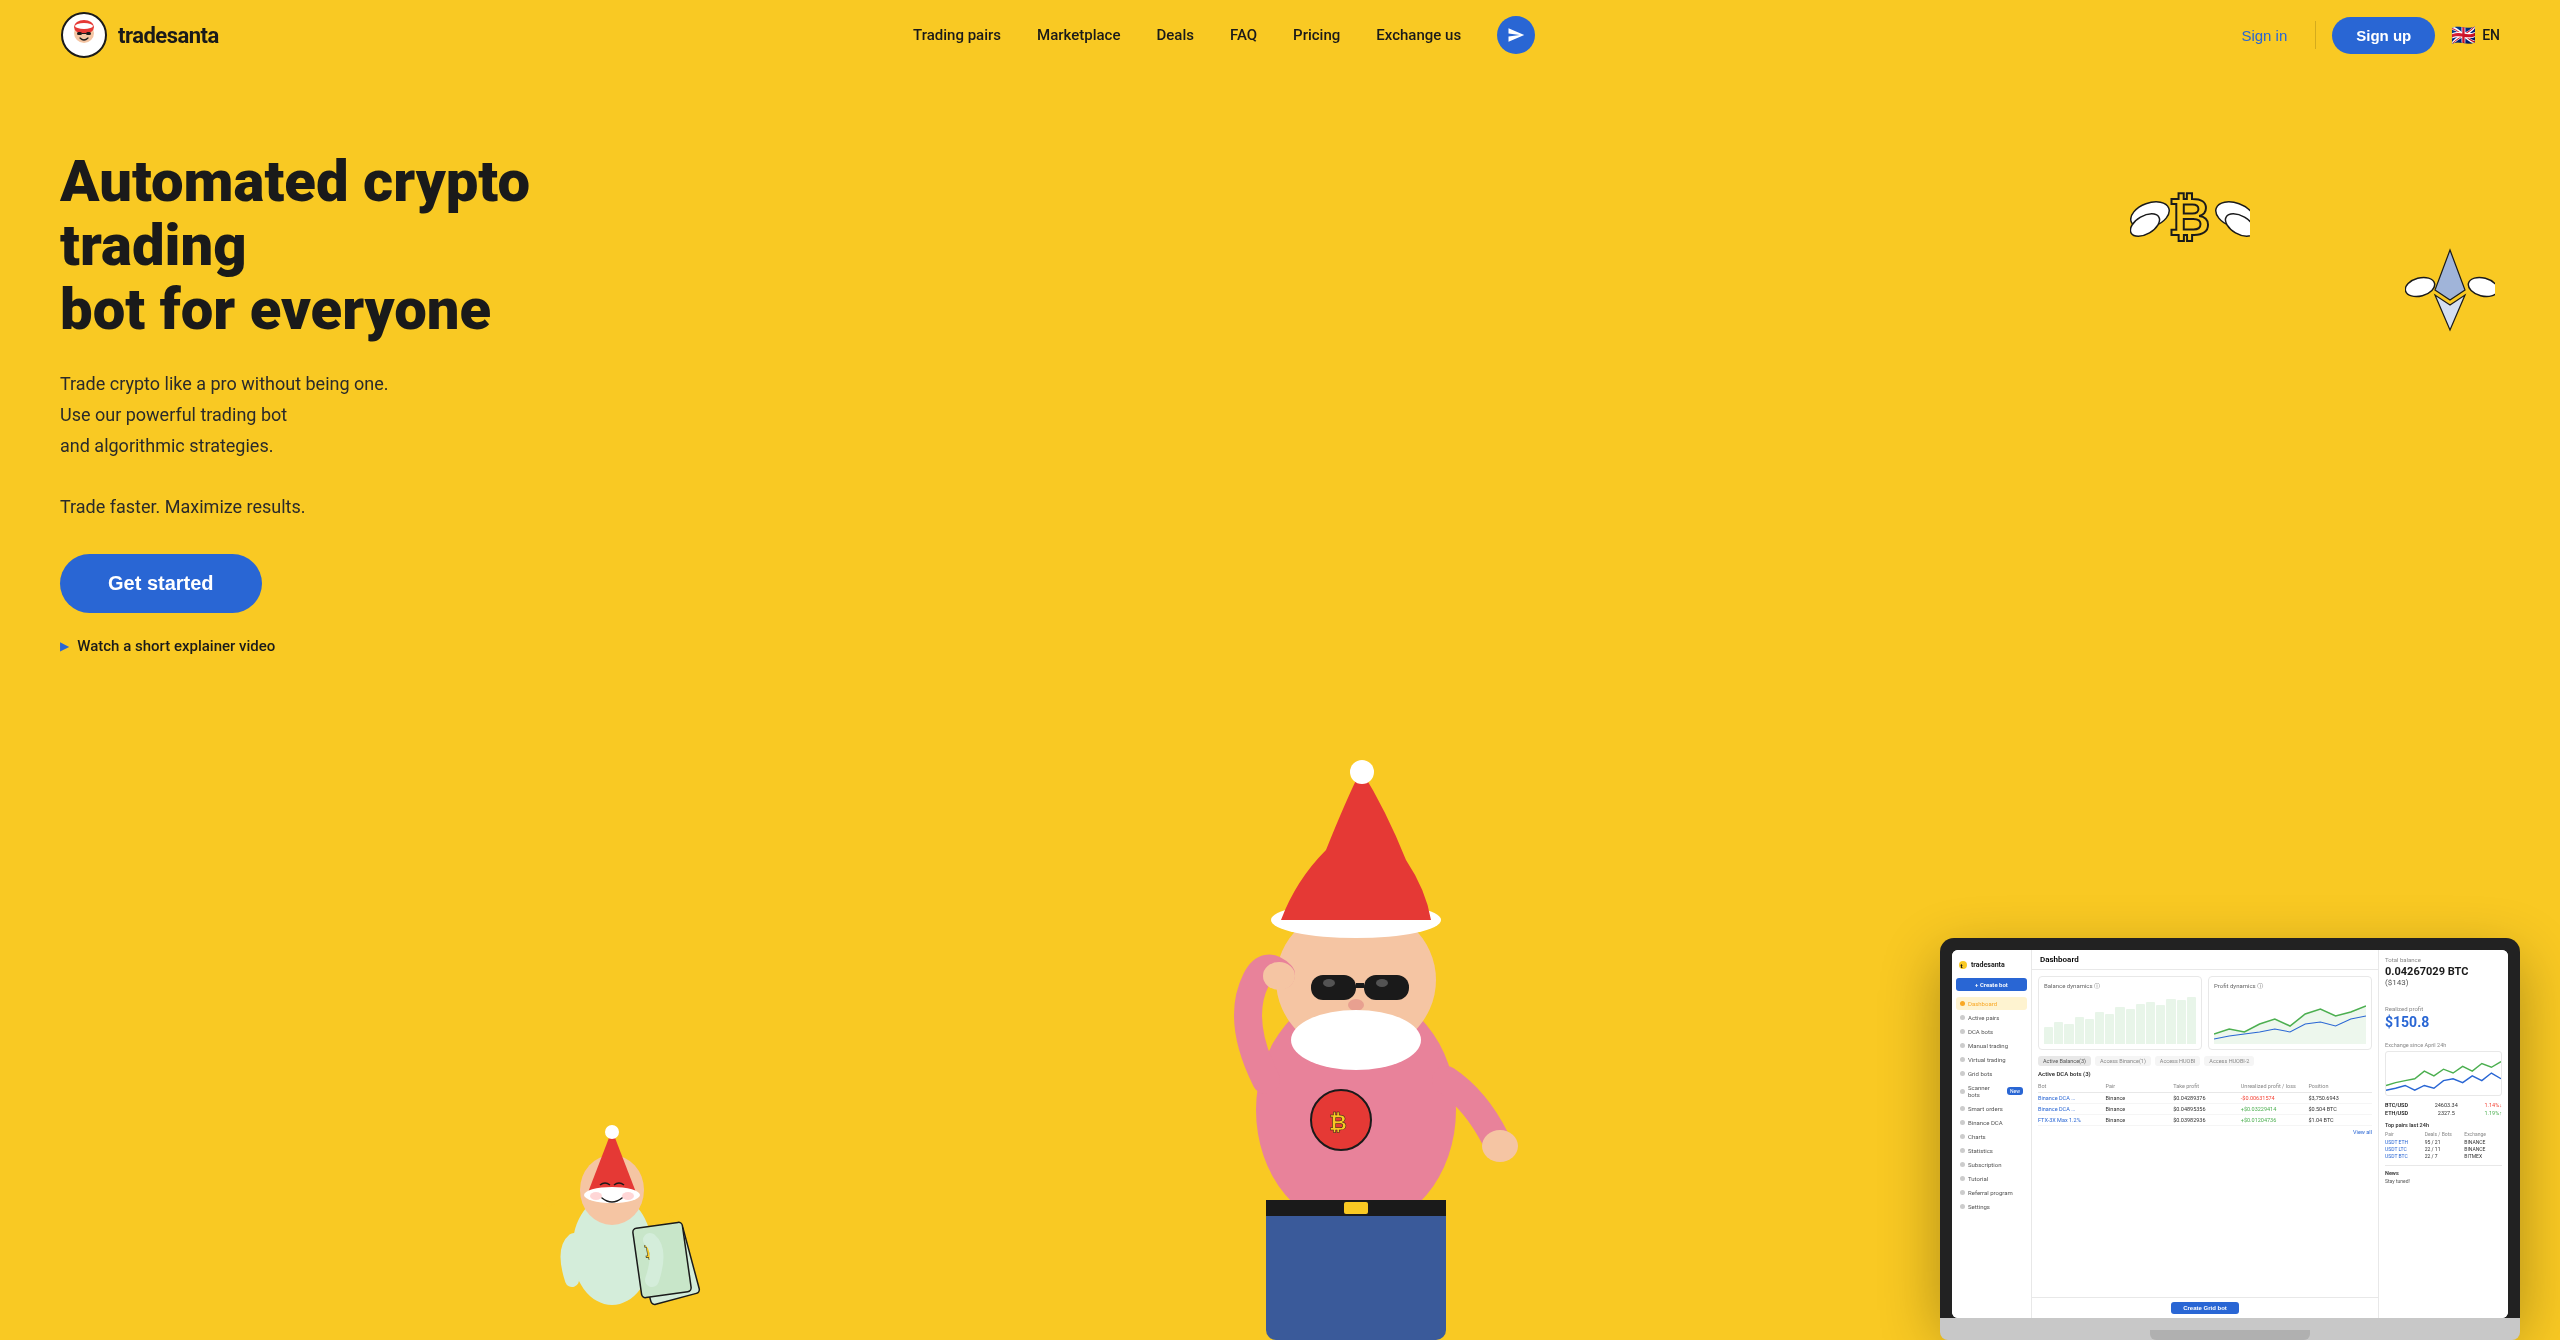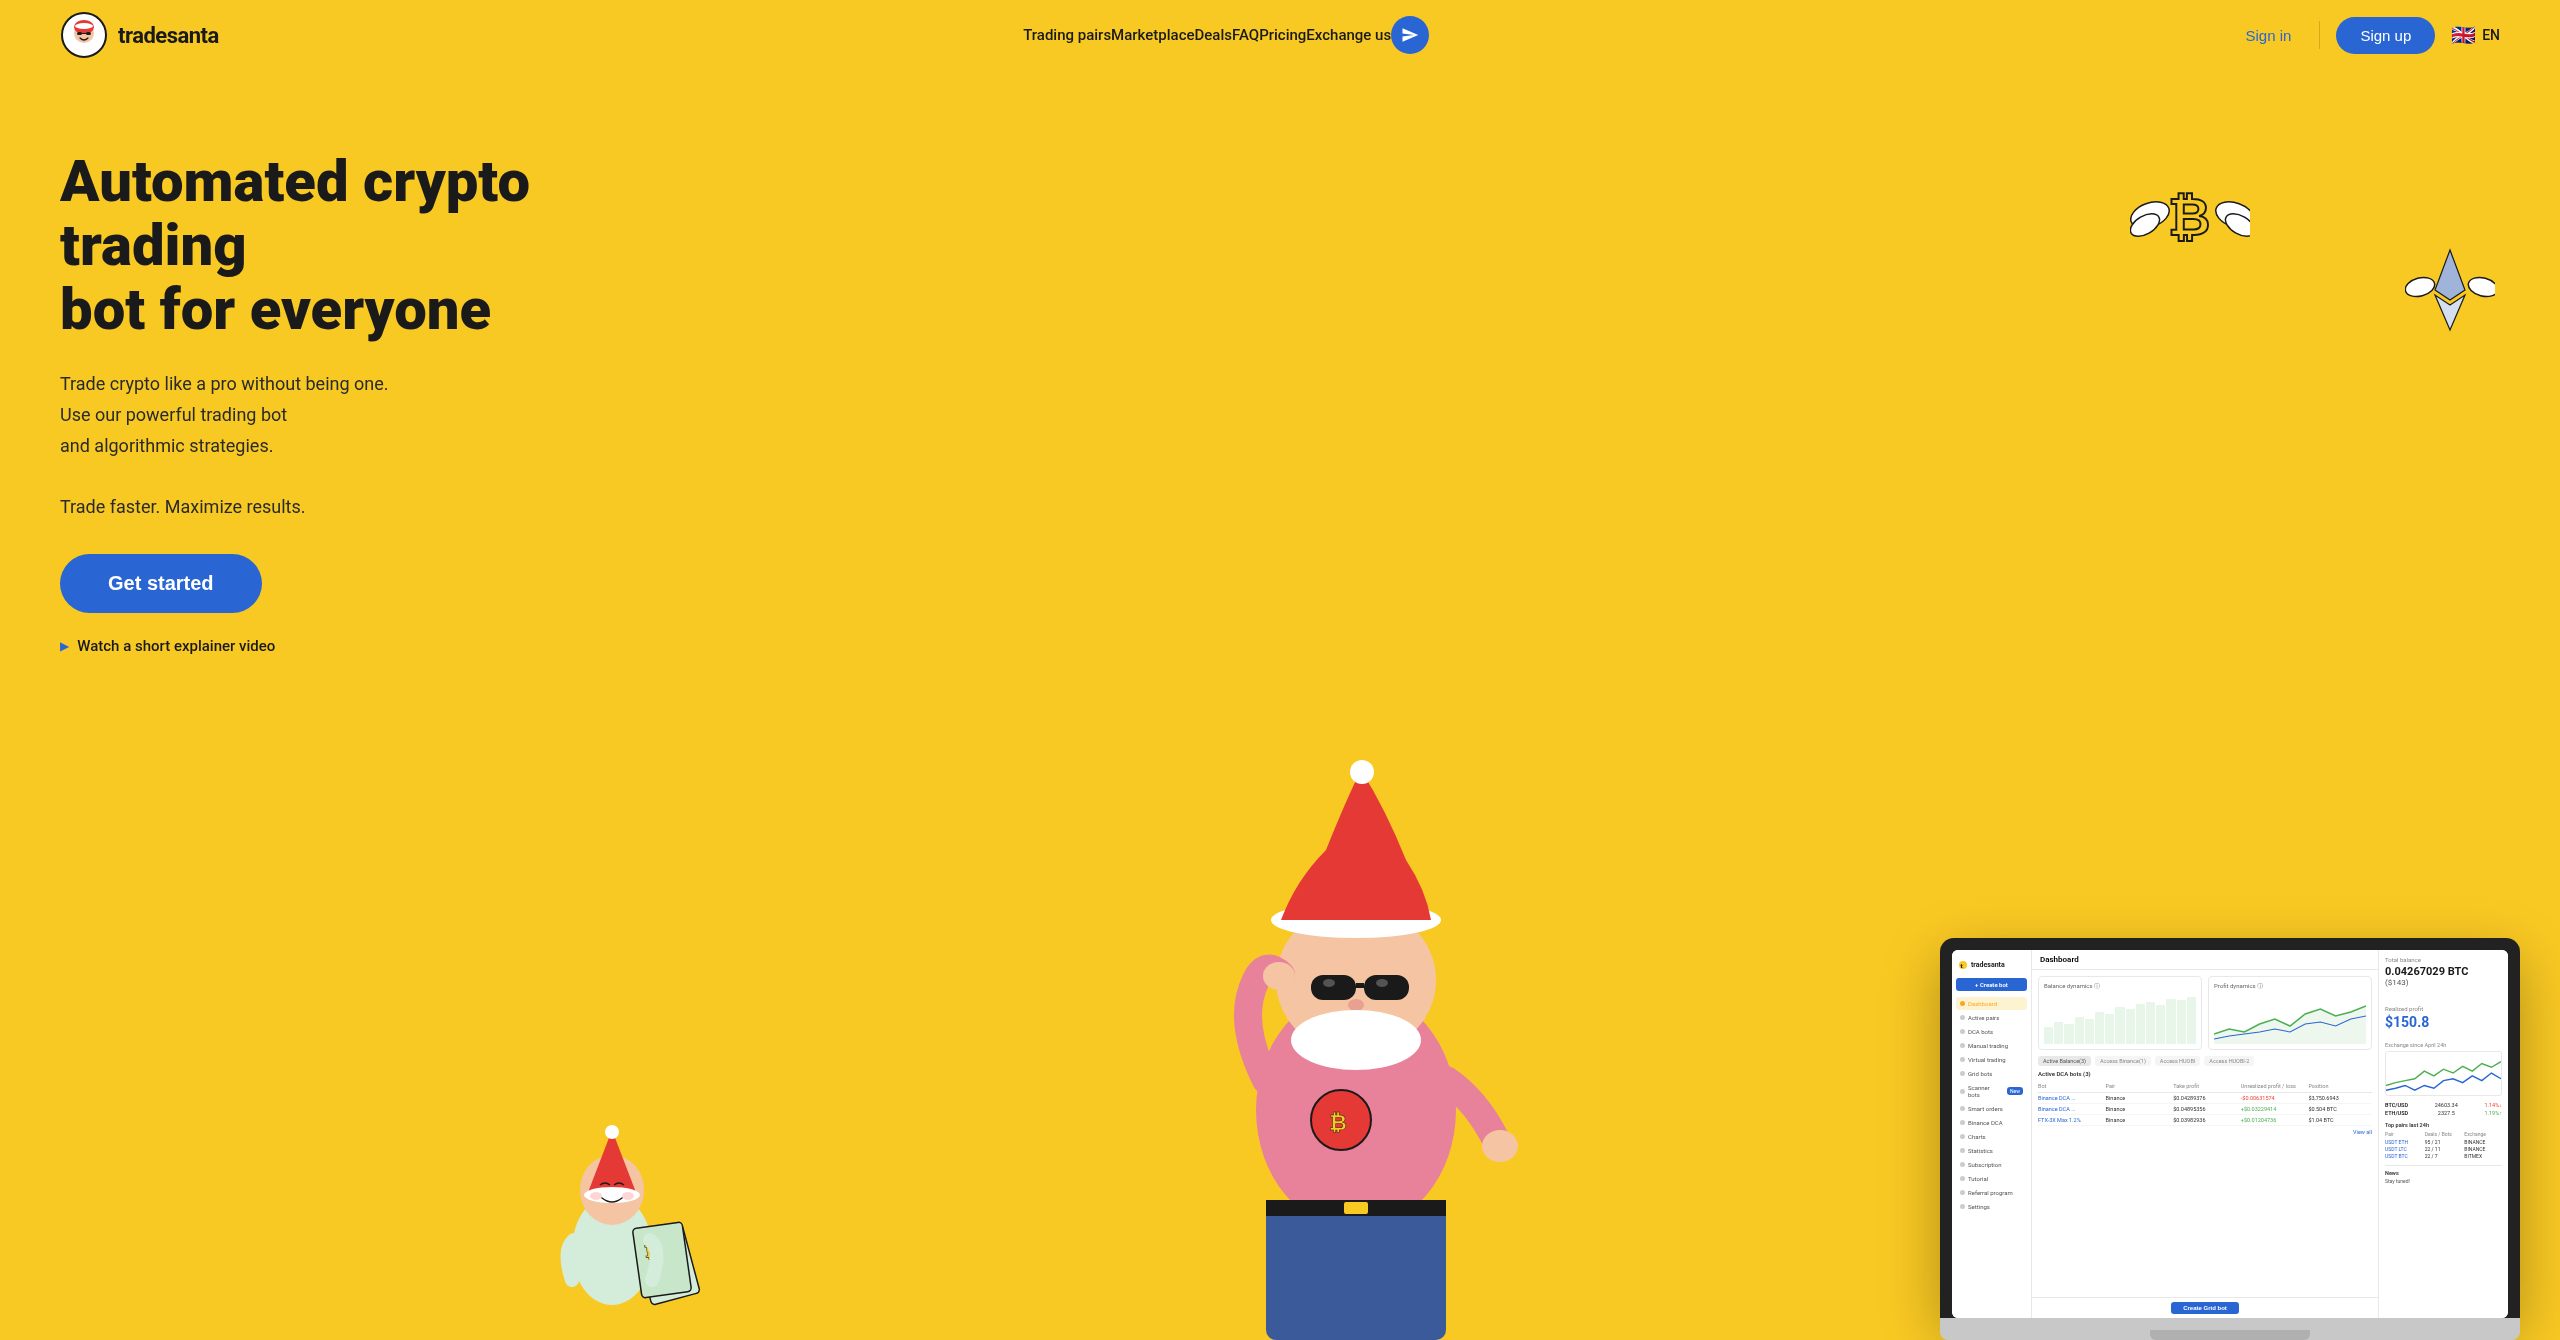--- a/index.html
+++ b/index.html
@@ -7,42 +7,42 @@
 
     
     header {
       display: flex; align-items: center; justify-content: space-between;
       padding: 0 60px; height: 70px; background: #f9c923; position: relative; z-index: 10;
     }
     .logo-area { display: flex; align-items: center; gap: 10px; cursor: pointer; }
     .logo-icon { width: 48px; height: 48px; }
     .logo-text { font-size: 22px; font-weight: 700; color: #1a1a1a; letter-spacing: -0.5px; }
 
-    nav { display: flex; align-items: center; }
+    nav { display: flex; align-items: center; gap: 36px; }
     nav a {
       text-decoration: none; color: #1a1a1a; font-size: 15px; font-weight: 500;
       cursor: pointer; transition: color 0.2s;
     }
 
     .telegram-btn {
       width: 38px; height: 38px; border-radius: 50%; background: #2966d4;
       display: flex; align-items: center; justify-content: center; cursor: pointer;
       border: none; flex-shrink: 0;
     }
 
     .header-right { display: flex; align-items: center; gap: 16px; }
     .divider { width: 1px; height: 28px; background: rgba(0,0,0,0.15); }
 
     .signin-btn {
       background: none; border: none; font-size: 15px; font-weight: 500;
       color: #2966d4; cursor: pointer; padding: 6px 12px;
     }
     .signup-btn {
       background: #2966d4; color: #fff; border: none; border-radius: 24px;
-      padding: 10px 24px; font-size: 15px; font-weight: 400; cursor: pointer;
+      padding: 10px 24px; font-size: 15px; font-weight: 700; cursor: pointer;
       transition: background 0.2s;
     }
 
     .lang-area { display: flex; align-items: center; gap: 6px; cursor: pointer; }
     .flag-icon { font-size: 20px; }
     .lang-text { font-size: 14px; font-weight: 500; color: #1a1a1a; }
 
     
     .hero {
       background: #f9c923;

